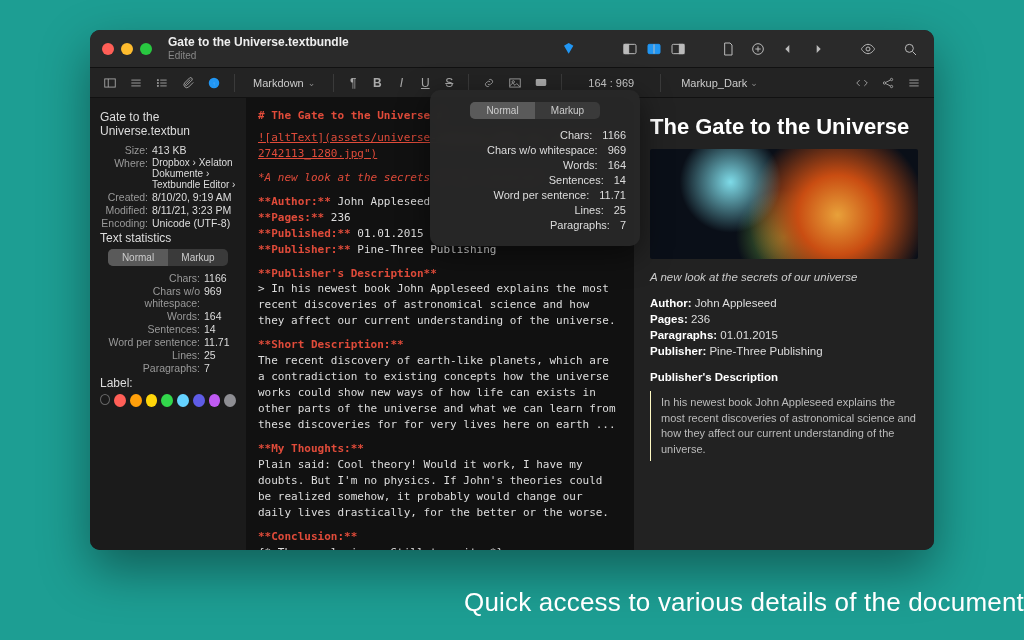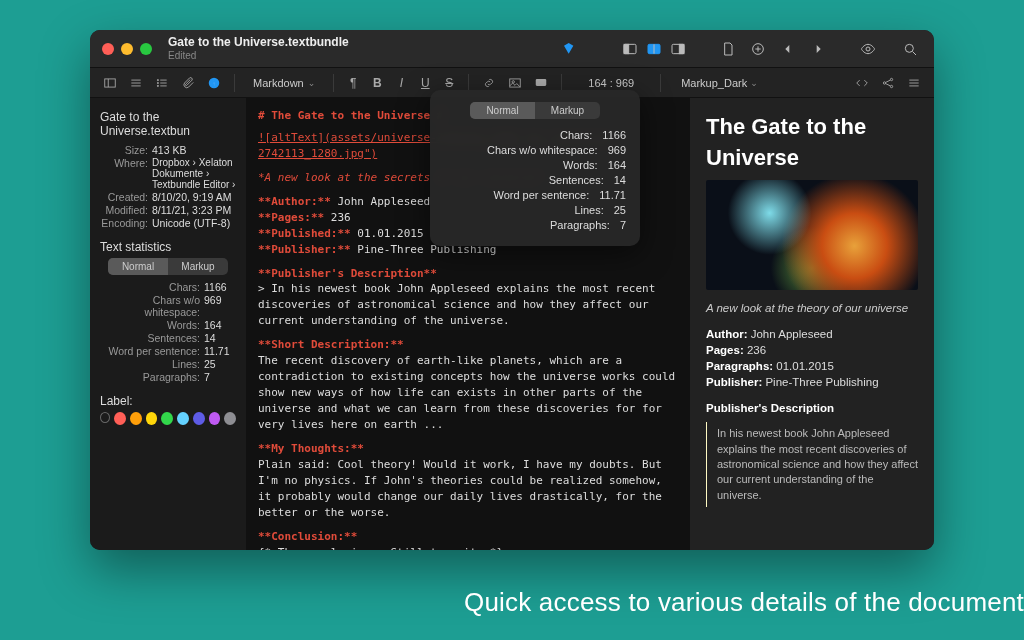--- a/index.html
+++ b/index.html
@@ -50,41 +50,41 @@
 
 .body { flex:1; display:flex; overflow:hidden }
 .inspector {
   width: 156px; background:#1b1b1b; padding:8px 10px; font-size:10.5px;
   color:#bbb; overflow:hidden;
 }
 .insp-title{font-size:12px;color:#ddd;margin:4px 0 6px}
 .kv{display:flex;justify-content:space-between;margin:1px 0;gap:4px}
 .kv .k{color:#999;text-align:right;flex:0 0 48px}
 .kv .v{color:#ddd;flex:1}
-.section-h{font-size:12px;color:#ddd;margin:11px 0 4px}
+.section-h{font-size:12px;color:#ddd;margin:2px 0 4px}
 .segctl{display:flex;background:#3a3a3a;border-radius:5px;overflow:hidden;width:120px;margin:0 auto 6px}
 .segctl div{flex:1;text-align:center;padding:3px 0;font-size:10px;color:#ccc}
 .segctl .on{background:#5a5a5a}
 .swatches{display:flex;gap:4px;margin-top:4px}
 .sw{width:13px;height:13px;border-radius:50%}
 
 .editor {
   flex:1; background:#111; padding:10px 12px; font-size:11px;
   color:#ddd; overflow:hidden; line-height:1.45;
   font-family: Menlo, monospace;
 }
 .ed-h1{color:#e04b3a;font-weight:bold}
 .ed-link{color:#e04b3a;text-decoration:underline}
 .ed-em{color:#e04b3a;font-style:italic}
 .ed-strong{color:#e04b3a;font-weight:bold}
 .ed-body{color:#ddd}
 .ed-quote{color:#ddd}
 
 .preview {
-  width:244px; background:#222; padding:14px 16px; color:#ddd;
+  width:300px; background:#222; padding:14px 16px; color:#ddd;
   overflow:hidden; font-size:11.5px; line-height:1.4;
 }
 .pv-h1{font-size:22px;font-weight:700;color:#fff;margin-bottom:6px}
 .pv-img{width:100%;height:110px;border-radius:2px;
   background: radial-gradient(circle at 30% 30%, #7edbe8 0%, transparent 25%),
               radial-gradient(circle at 70% 60%, #e8a13a 0%, #c94d12 20%, transparent 45%),
               radial-gradient(circle at 50% 80%, #5a8f3c 0%, transparent 30%),
               #0a0f18;
   margin:6px 0 10px}
 .pv-sub{font-style:italic;color:#ccc;margin-bottom:10px}
@@ -380,21 +380,21 @@
       <div class="ed-body">  Plain said: Cool theory! Would it work, I have my doubts. But I'm no physics. If John's theories could be realized somehow, it probably would change our daily lives drastically, for the better or the worse.</div>
       <div style="height:8px"></div>
       <div class="ed-strong">**Conclusion:**</div>
       <div class="ed-body">  {* The conclusion - Still to write *}</div>
 
     </div>
 
     <div class="preview">
       <div class="pv-h1">The Gate to the Universe</div>
       <div class="pv-img"></div>
-      <div class="pv-sub">A new look at the theory of our universe</div>
+      <div class="pv-sub">A new look at the secrets of our universe</div>
       <div class="pv-meta"><b>Author:</b> <span>John Appleseed</span></div>
       <div class="pv-meta"><b>Pages:</b> <span>236</span></div>
       <div class="pv-meta"><b>Paragraphs:</b> <span>01.01.2015</span></div>
       <div class="pv-meta"><b>Publisher:</b> <span>Pine-Three Publishing</span></div>
       <div class="pv-sec-h">Publisher's Description</div>
       <div class="pv-quote">In his newest book John Appleseed explains the most recent discoveries of astronomical science and how they affect our current understanding of the universe.</div>
     </div>
 
   </div>
 </div>

